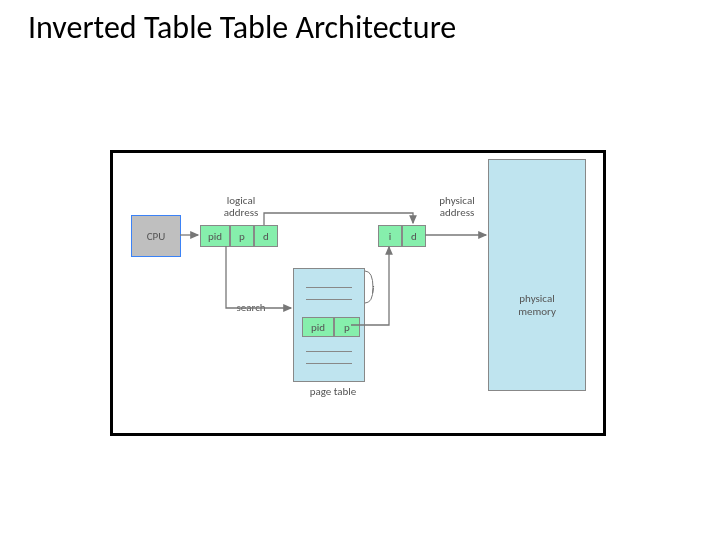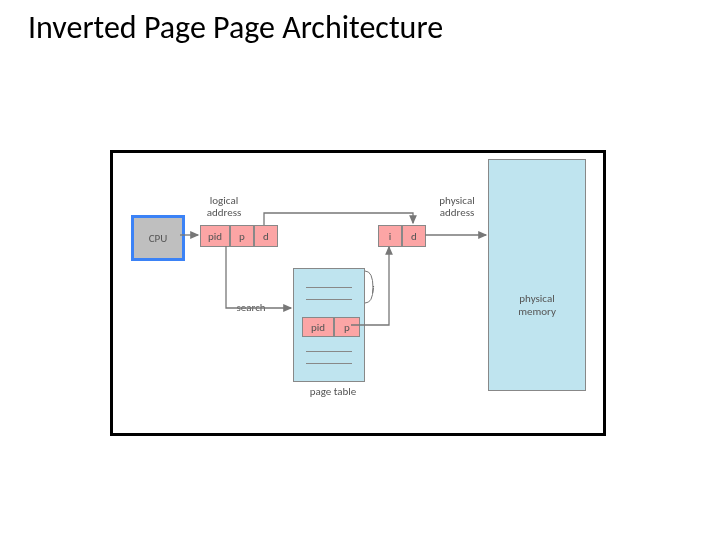--- a/index.html
+++ b/index.html
@@ -26,50 +26,50 @@
     border: 3px solid #000;
     background: #fff;
   }
   .el {
     position: absolute;
     font-size: 11px;
     color: #555;
     text-align: center;
   }
   .box {
-    border: 3px solid #3b82f6;
+    border: 1px solid #3b82f6;
     background: #fff;
     display: flex;
     align-items: center;
     justify-content: center;
   }
   .cpu {
     left: 18px;
     top: 62px;
     width: 48px;
     height: 40px;
     background: #bfbfbf;
   }
   .cell {
     border: 1px solid #888;
-    background: #fca5a5;
+    background: #86efac;
     display: inline-flex;
     align-items: center;
     justify-content: center;
     height: 20px;
     font-size: 11px;
     color: #555;
   }
   .la-group { left: 87px; top: 72px; display: flex; }
   .pa-group { left: 265px; top: 72px; display: flex; }
   .pid { width: 28px; }
   .p { width: 22px; }
   .d { width: 22px; }
   .i { width: 22px; }
-  .label-la { left: 86px; top: 42px; width: 50px; line-height: 1.1; }
+  .label-la { left: 103px; top: 42px; width: 50px; line-height: 1.1; }
   .label-pa { left: 319px; top: 42px; width: 50px; line-height: 1.1; }
   .label-search { left: 118px; top: 148px; width: 40px; }
   .label-pt { left: 190px; top: 232px; width: 60px; text-align: center; }
   .label-i { left: 255px; top: 130px; width: 10px; font-style: italic; }
   .pagetable {
     left: 180px;
     top: 115px;
     width: 70px;
     height: 112px;
     background: #bfe4ef;
@@ -120,21 +120,21 @@
   }
   .brace {
     stroke: #777;
     stroke-width: 1;
     fill: none;
   }
 </style>
 </head>
 <body>
 
-<div class="title">Inverted Page Page Architecture</div>
+<div class="title">Inverted Table Table Architecture</div>
 
 <div class="diagram-frame">
 
   <div class="el box cpu">CPU</div>
 
   <div class="el label-la" style="white-space:pre-line;">logical
 address</div>
   <div class="el la-group">
     <span class="cell pid">pid</span>
     <span class="cell p">p</span>

